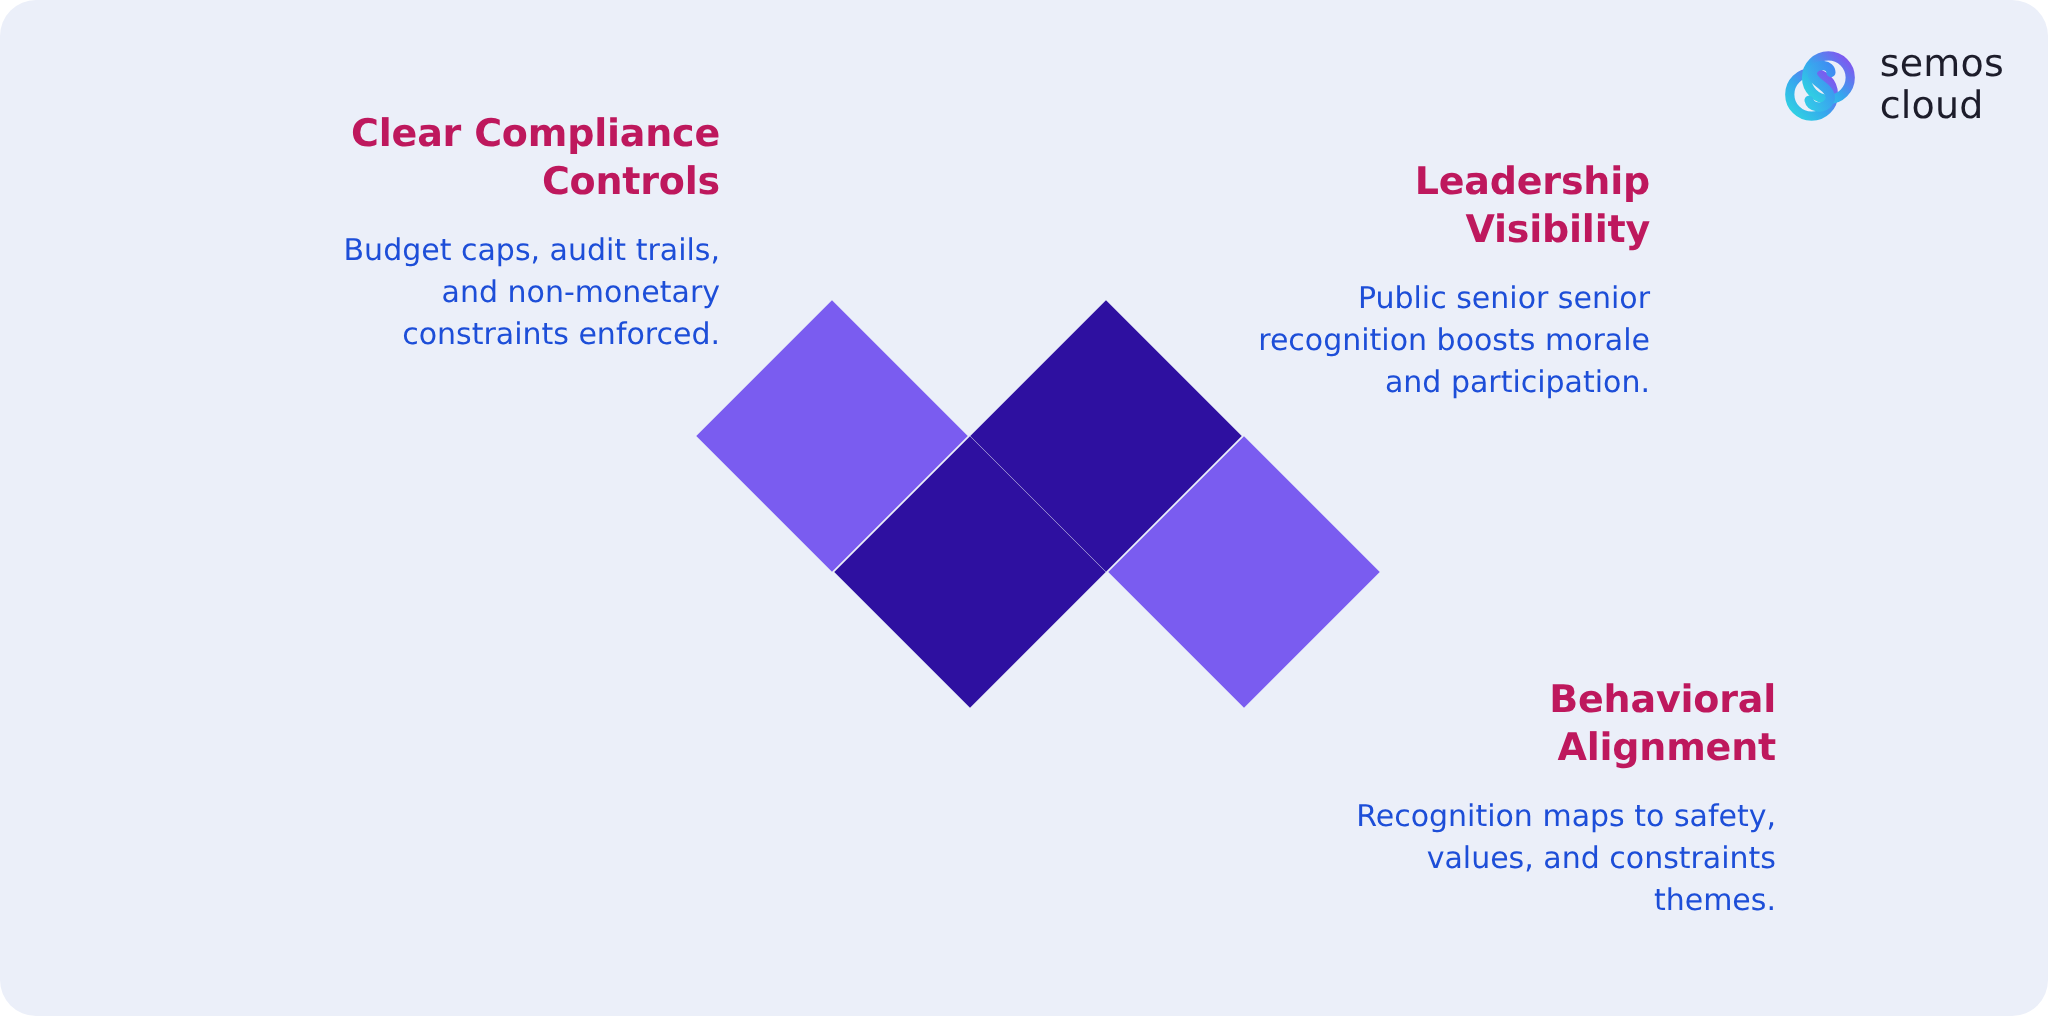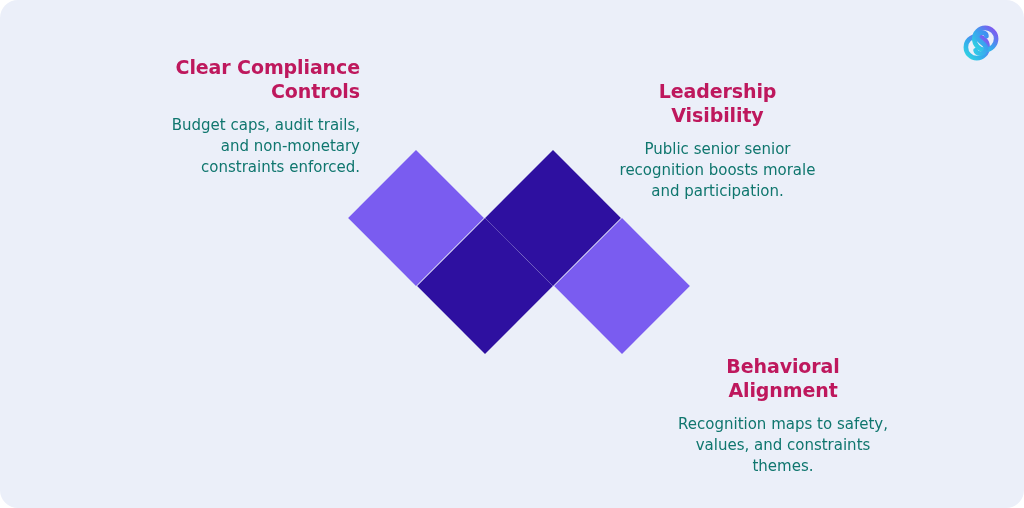--- a/index.html
+++ b/index.html
@@ -79,31 +79,31 @@
     font-size: 19px;
     font-weight: 700;
     line-height: 1.26;
     color: #be185d;
     letter-spacing: -0.1px;
   }
   .block p {
     margin: 0;
     font-size: 15px;
     line-height: 1.42;
-    color: #0f766e;
+    color: #1d4ed8;
     font-weight: 400;
   }
 
   .align-right { text-align: right; }
-  .align-left  { text-align: center; }
+  .align-left  { text-align: right; }
 
   .block-compliance { left: 150px;  top: 56px;  width: 210px; }
   .block-leadership { left: 610px;  top: 80px;  width: 215px; }
   .block-frontline  { left: 238px;  top: 339px; width: 205px; }
-  .block-behavioral { left: 678px;  top: 339px; width: 210px; margin-top: 16px; }
+  .block-behavioral { left: 678px;  top: 339px; width: 210px; }
 </style>
 </head>
 <body>
 
 <div id="canvas">
 
   <div class="logo">
     <svg class="logo-mark" viewBox="0 0 100 100">
       <defs>
         <linearGradient id="gRing" x1="0" y1="1" x2="1" y2="0">
@@ -116,20 +116,24 @@
           <stop offset="100%" stop-color="#3f8cf2"></stop>
         </linearGradient>
       </defs>
 
       <circle cx="40" cy="60" r="26" fill="none" stroke="url(#gRing)" stroke-width="11"></circle>
 
       <circle cx="60" cy="40" r="26" fill="none" stroke="url(#gRing)" stroke-width="11"></circle>
 
       <path d="M63 34 C63 24 47 23 42 31 C37 39 47 45 52 49 C59 54 66 62 60 70 C54 78 39 76 37 67" fill="none" stroke="url(#gS)" stroke-width="11" stroke-linecap="round"></path>
     </svg>
+    <div class="logo-wordmark">
+      <span>semos</span>
+      <span>cloud</span>
+    </div>
   </div>
 
   <div class="diamond-cluster">
     <div class="diamond d-tl"></div>
     <div class="diamond d-tr"></div>
     <div class="diamond d-bl"></div>
     <div class="diamond d-br"></div>
   </div>
 
   <div class="block block-compliance align-right">

